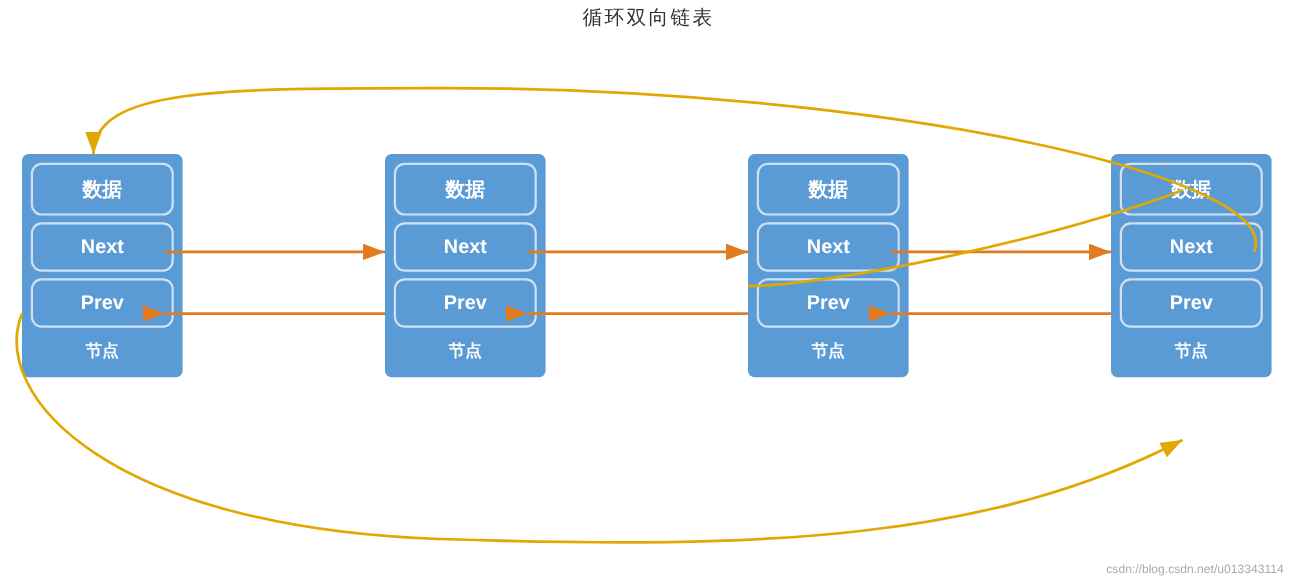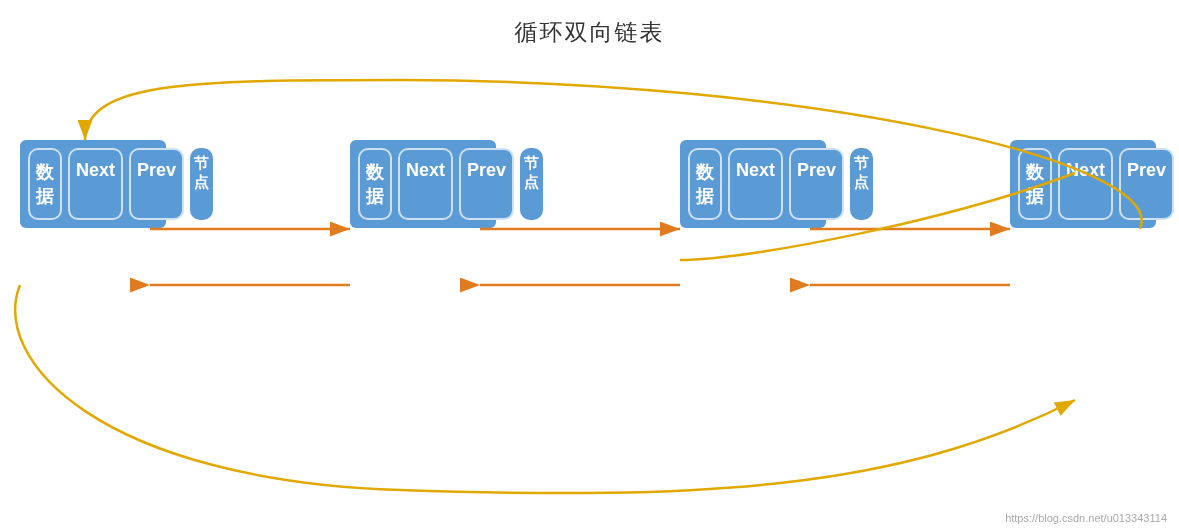--- a/index.html
+++ b/index.html
@@ -6,40 +6,40 @@
     body {
       background: #fff;
       font-family: 'Microsoft YaHei', SimHei, sans-serif;
       width: 1179px;
       height: 532px;
       overflow: hidden;
       position: relative;
     }
     .title {
       text-align: center;
-      font-size: 23px;
+      font-size: 18px;
       color: #333;
-      padding-top: 17px;
+      padding-top: 4px;
       letter-spacing: 2px;
     }
     .diagram-area {
       position: absolute;
       top: 60px;
       left: 0;
       width: 1179px;
       height: 472px;
     }
     .node {
       position: absolute;
       width: 146px;
       background: #5b9bd5;
       border-radius: 6px;
       padding: 8px;
       display: flex;
-      flex-direction: row;
+      flex-direction: column;
       gap: 6px;
       top: 80px;
     }
     .node-cell {
       background: #5b9bd5;
       border: 2px solid rgba(255,255,255,0.7);
       border-radius: 10px;
       color: #fff;
       font-size: 18px;
       font-weight: bold;
@@ -137,14 +137,14 @@
 
     <line x1="1010" y1="225" x2="810" y2="225" stroke="#e07b20" stroke-width="2.5" marker-end="url(#arrowhead-orange-rev)"></line>
 
     <path d="M 1140 169 C 1170 100, 800 20, 400 20 C 200 20, 85 20, 85 80" stroke="#e0a800" stroke-width="2.5" fill="none" marker-end="url(#arrowhead-yellow)"></path>
 
     <path d="M 20 225 C -10 300, 100 420, 400 430 C 700 440, 900 430, 1075 340" stroke="#e0a800" stroke-width="2.5" fill="none" marker-end="url(#arrowhead-yellow)"></path>
 
     <path d="M 1075 113 C 950 160, 750 200, 680 200" stroke="#e0a800" stroke-width="2.5" fill="none"></path>
   </svg>
 
-  <div class="watermark">https://blog.csdn.net/u013343114</div>
+  <div class="watermark">csdn://blog.csdn.net/u013343114</div>
 </div>
 
 </body></html>

